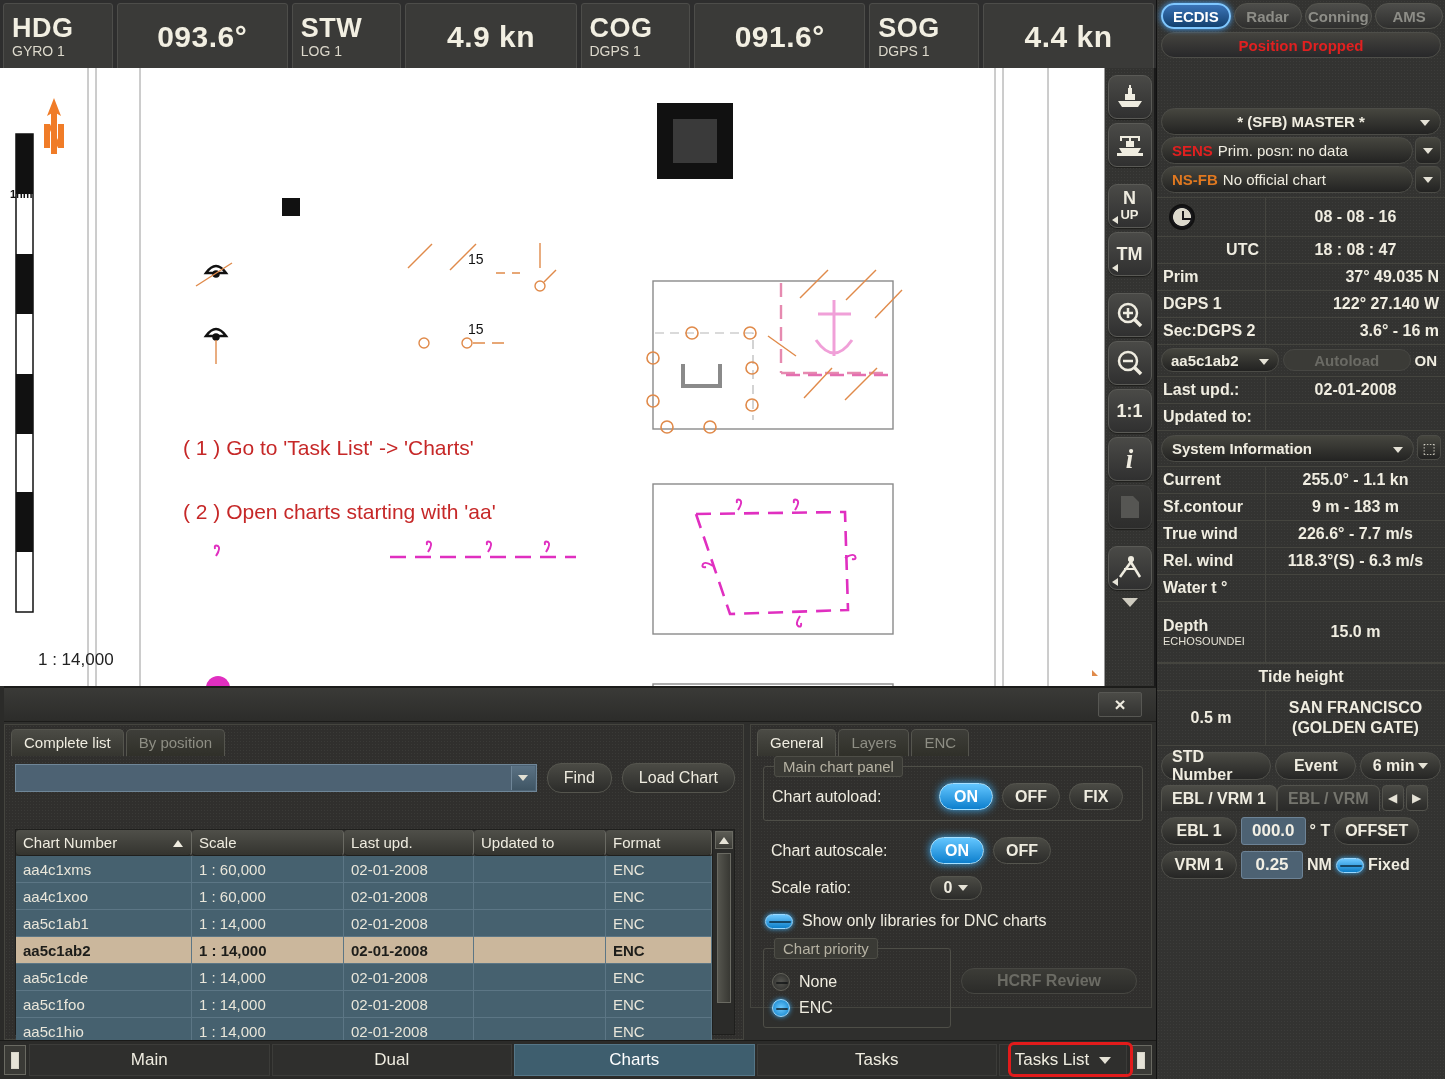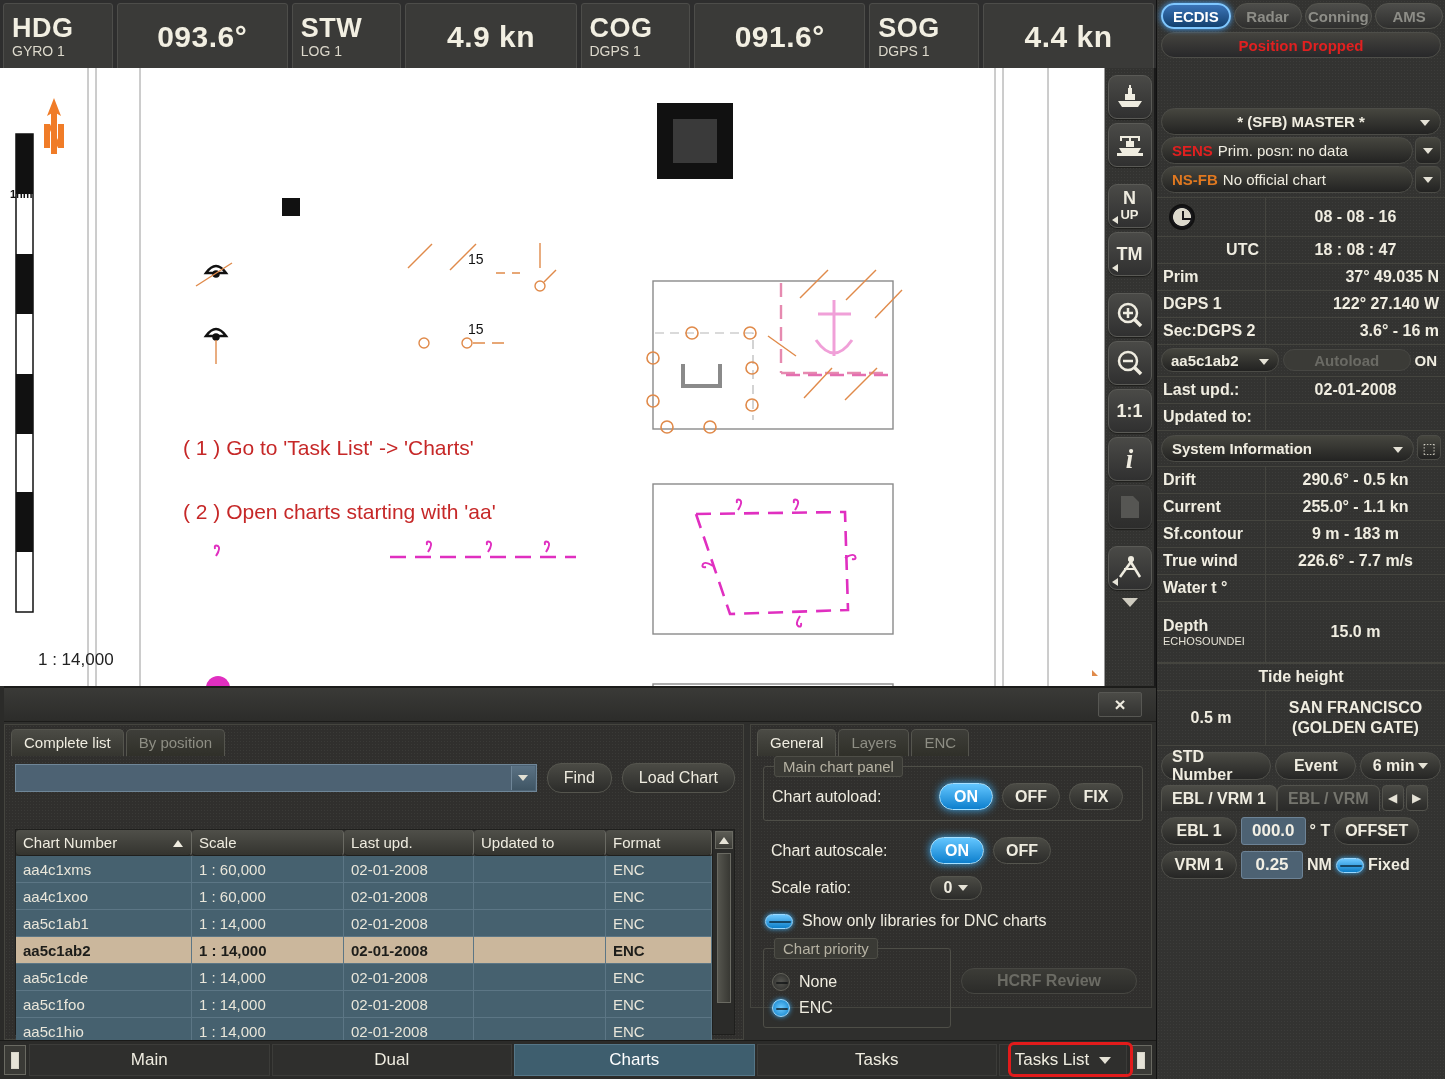--- a/index.html
+++ b/index.html
@@ -723,34 +723,34 @@
     <div class="sysinfo">
       <div class="pill">
         <span>System Information</span>
         <i class="caret"></i>
       </div>
       <div class="popbtn">⬚</div>
     </div>
 
     <div class="grid">
       <div class="grow">
-        <div class="gcell lab">Drift</div>
-        <div class="gcell valc">290.6° - 0.5 kn</div>
-      </div>
-      <div class="grow">
         <div class="gcell lab">Current</div>
         <div class="gcell valc">255.0° - 1.1 kn</div>
       </div>
       <div class="grow">
         <div class="gcell lab">Sf.contour</div>
         <div class="gcell valc">9 m - 183 m</div>
       </div>
       <div class="grow">
         <div class="gcell lab">True wind</div>
         <div class="gcell valc">226.6° - 7.7 m/s</div>
+      </div>
+      <div class="grow">
+        <div class="gcell lab">Rel. wind</div>
+        <div class="gcell valc">118.3°(S) - 6.3 m/s</div>
       </div>
       <div class="grow">
         <div class="gcell lab">Water t °</div>
         <div class="gcell valc"></div>
       </div>
       <div class="grow depthrow" style="height:62px">
         <div class="gcell lab">
           <span>Depth</span>
           <span class="echosnd">ECHOSOUNDEI</span>
         </div>

